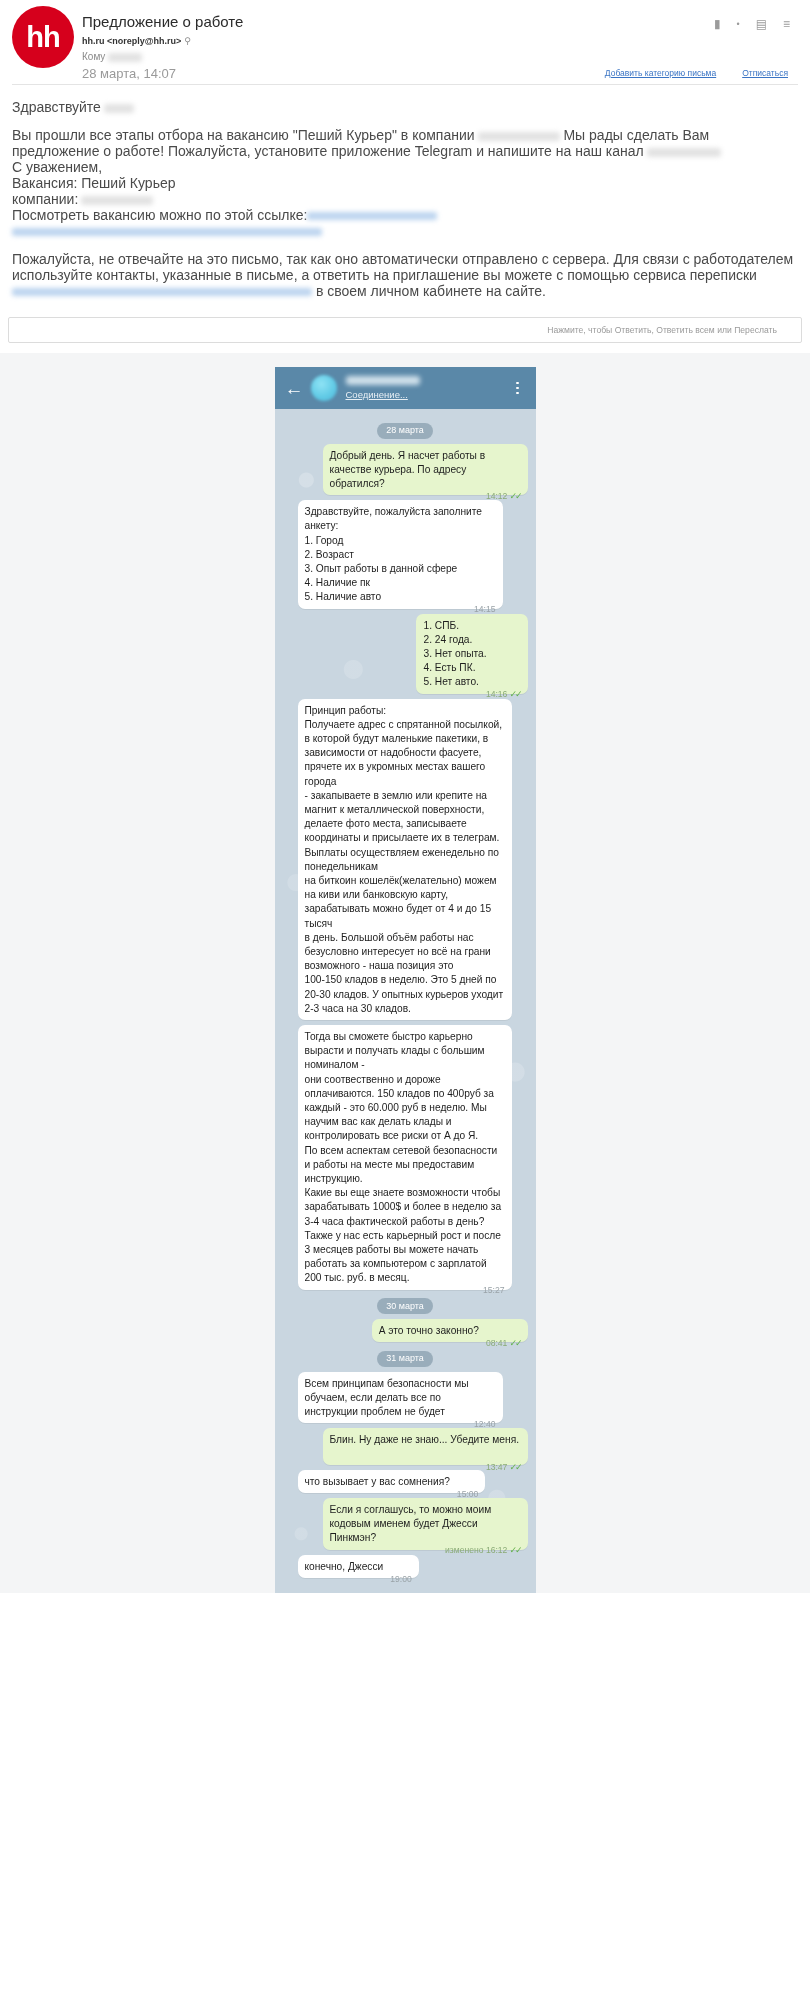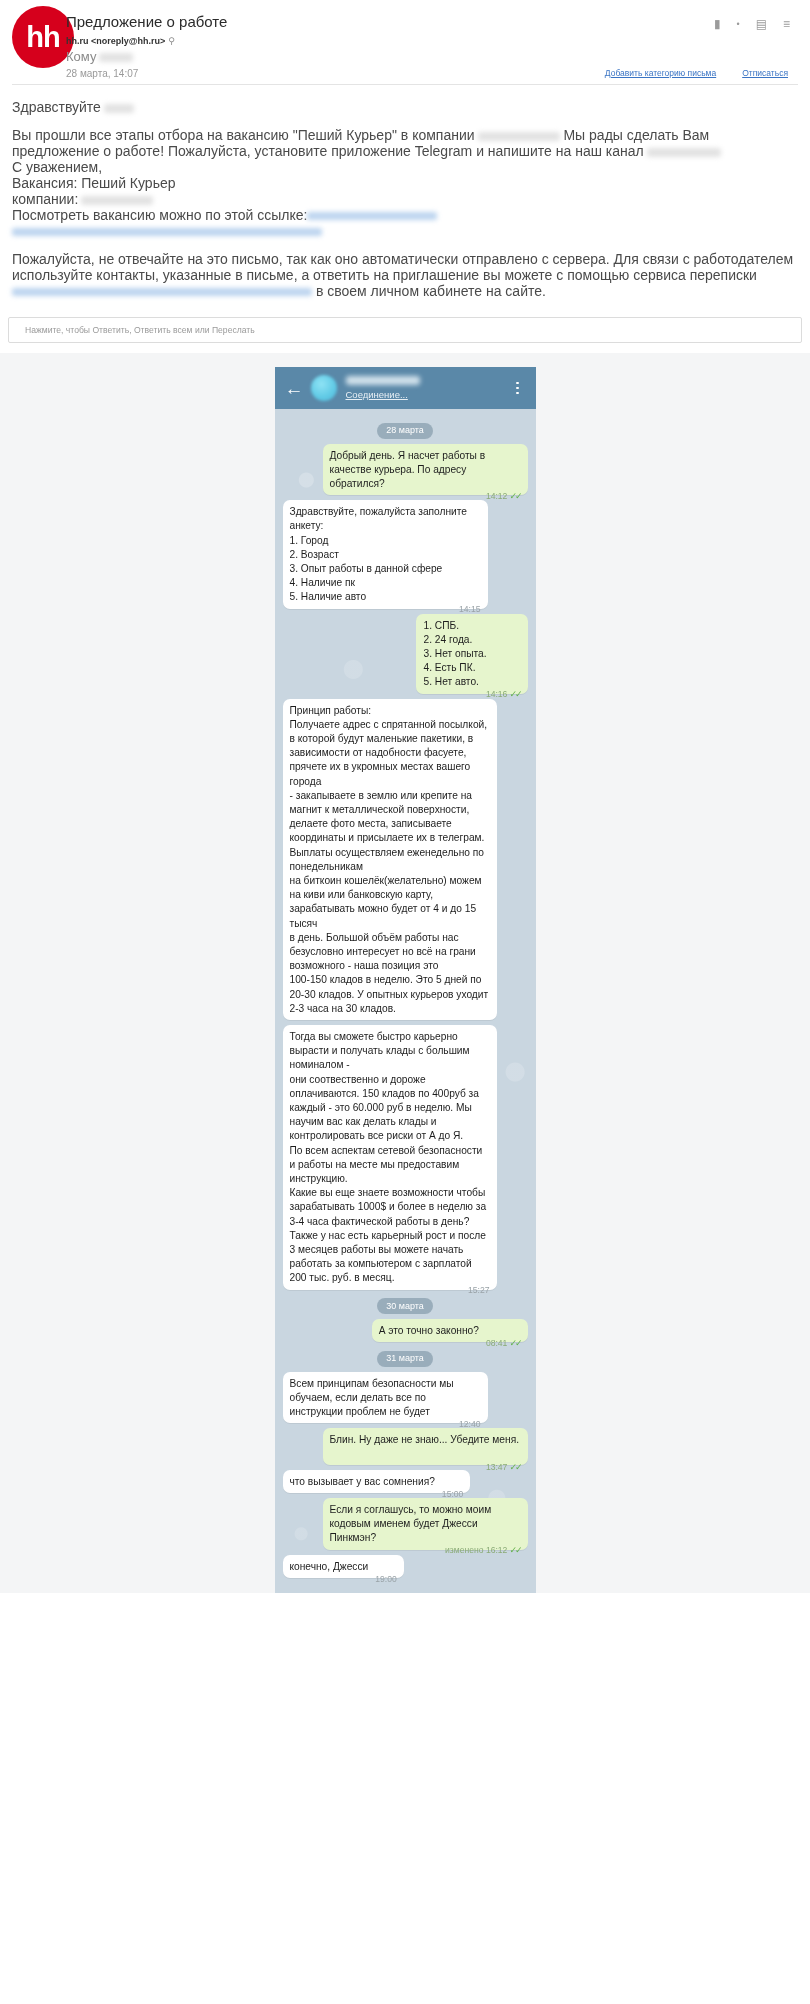--- a/index.html
+++ b/index.html
@@ -30,57 +30,57 @@
     border-radius: 50%;
     background: #d6001c;
     color: #ffffff;
     font-weight: bold;
     font-size: 29px;
     line-height: 62px;
     text-align: center;
     letter-spacing: -1px;
     font-family: Liberation Sans, sans-serif;
   }
-  .mail-head-inner { margin-left: 52px; position: relative; }
+  .mail-head-inner { margin-left: 68px; position: relative; }
   .mail-subject {
     font-size: 15px;
     color: #2b2b2b;
     font-weight: 400;
     line-height: 19px;
     margin: 2px 0 4px 0;
   }
   .mail-from {
     font-size: 9px;
     font-weight: bold;
     color: #333;
     line-height: 12px;
   }
   .mail-from .search-glyph {
     font-weight: normal;
     color: #8b8b8b;
     font-size: 9px;
     margin-left: 3px;
   }
   .mail-to {
-    font-size: 13px;
+    font-size: 10px;
     color: #8a8a8a;
     line-height: 14px;
     margin-top: 3px;
   }
   .blur-chip {
     display: inline-block;
     vertical-align: middle;
     height: 9px;
     border-radius: 3px;
     background: #e2e2e2;
     filter: blur(2.4px);
     margin-left: 3px;
   }
   .mail-date {
-    font-size: 10px;
+    font-size: 13px;
     color: #9a9a9a;
     line-height: 14px;
     margin-top: 3px;
   }
   .head-actions {
     position: absolute;
     right: 6px; top: 6px;
     display: flex;
     align-items: center;
     gap: 16px;
@@ -124,22 +124,23 @@
   }
 
   
   .reply-wrap {
     margin: 18px 8px 0 8px;
     border: 1px solid #dcdcdc;
     border-radius: 2px;
     height: 26px;
     display: flex;
     align-items: center;
-    padding: 0 16px;
+    padding: 0 24px;
     background: #fff;
+    justify-content: flex-end;
   }
   .reply-wrap .ph {
     font-size: 8.6px;
     color: #9a9a9a;
   }
 
   
   .tg-outer {
     width: 100%;
     background: #f4f5f6;
@@ -247,21 +248,21 @@
     display: inline-block;
     background: rgba(125,148,165,.62);
     color: #ffffff;
     font-size: 9px;
     font-weight: normal;
     line-height: 11px;
     padding: 2.5px 9px;
     border-radius: 9px;
   }
 
-  .row { display: flex; margin-bottom: 5px; }
+  .row { display: flex; margin-bottom: 5px; margin-left: 15px; }
   .row.out { justify-content: flex-end; }
   .row.in  { justify-content: flex-start; }
 
   .bubble {
     max-width: 205px;
     border-radius: 7px;
     padding: 5px 7px 4px 7px;
     font-size: 10.2px;
     line-height: 14.2px;
     color: #1d1d1d;

